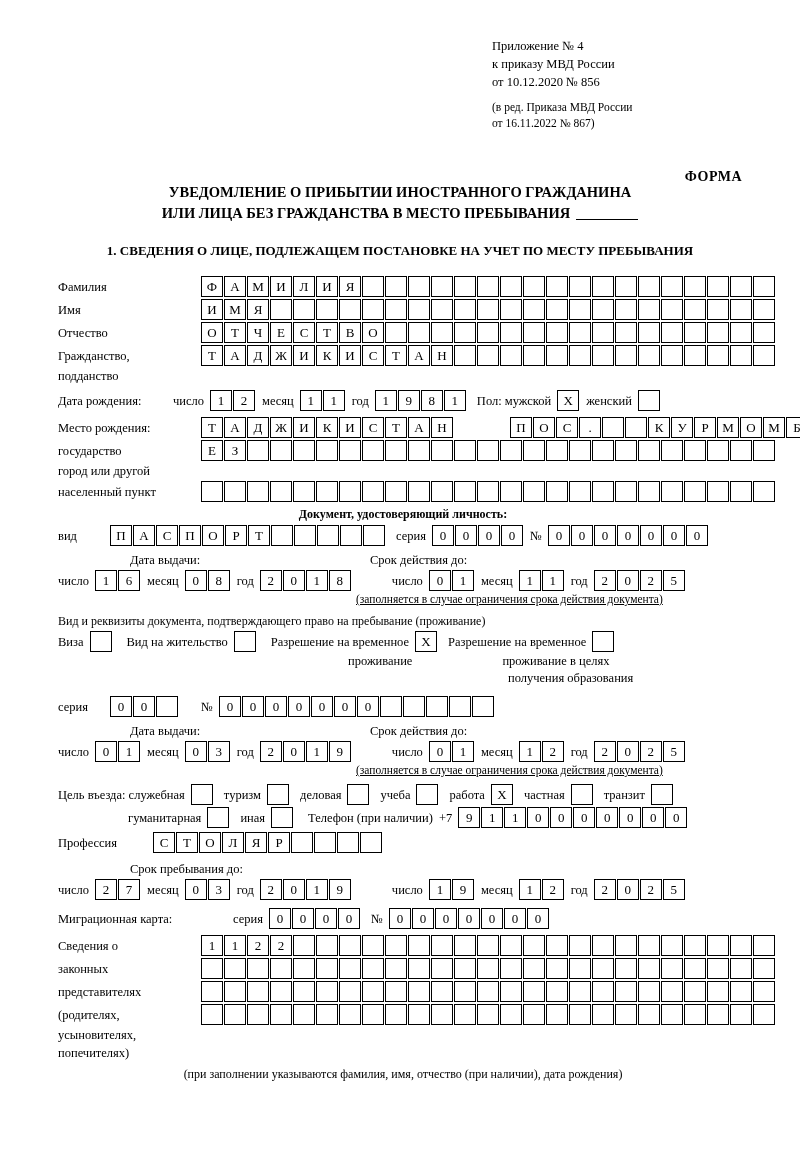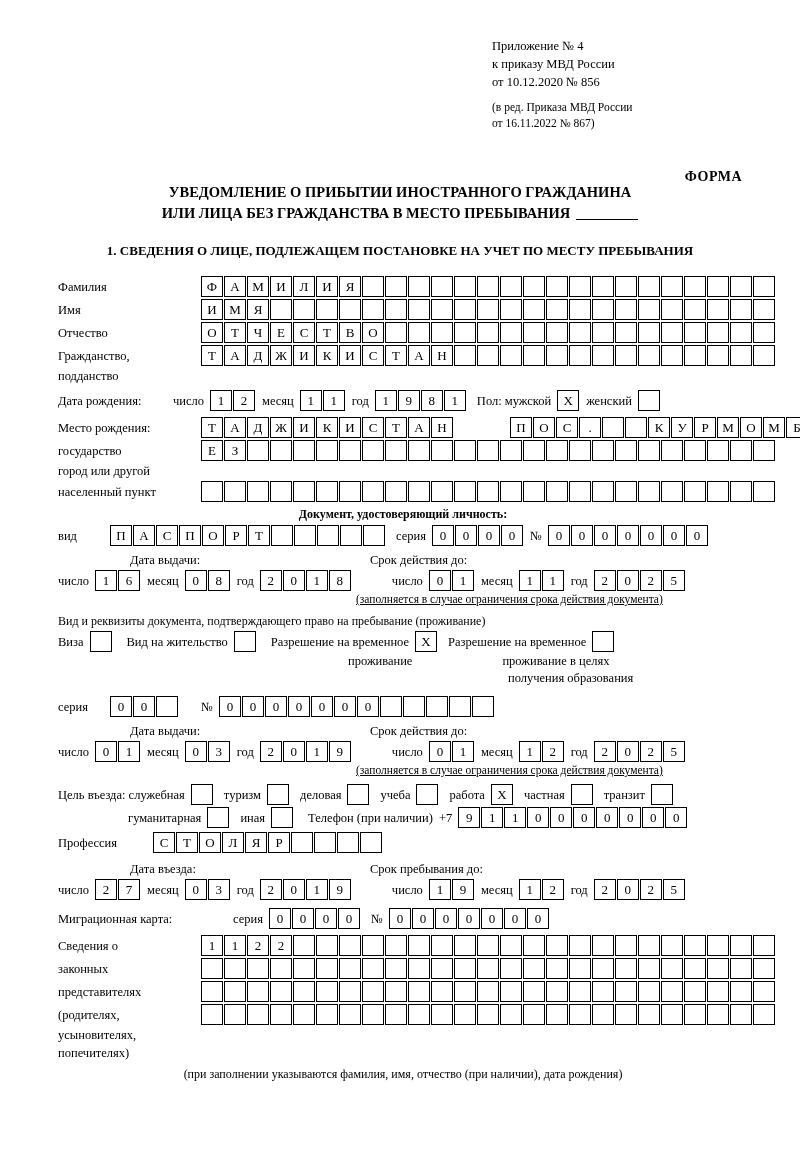--- a/index.html
+++ b/index.html
@@ -624,21 +624,20 @@
           <div class="bx">Р</div>
           <div class="bx"></div>
           <div class="bx"></div>
           <div class="bx"></div>
           <div class="bx"></div>
         </div>
     </div>
 
     <div class="blockrow" style="margin-bottom:2px">
       <div class="lbl" style="width:72px"></div>
-      <div class="lbl" style="width:240px">Дата въезда:</div>
       <div class="lbl">Срок пребывания до:</div>
     </div>
 
     <div class="blockrow" style="margin-bottom:8px">
       <div class="lbl lblinline">число</div>
       <div class="boxes">
           <div class="bx">2</div>
           <div class="bx">7</div>
         </div>
       <div class="sp6"></div>

